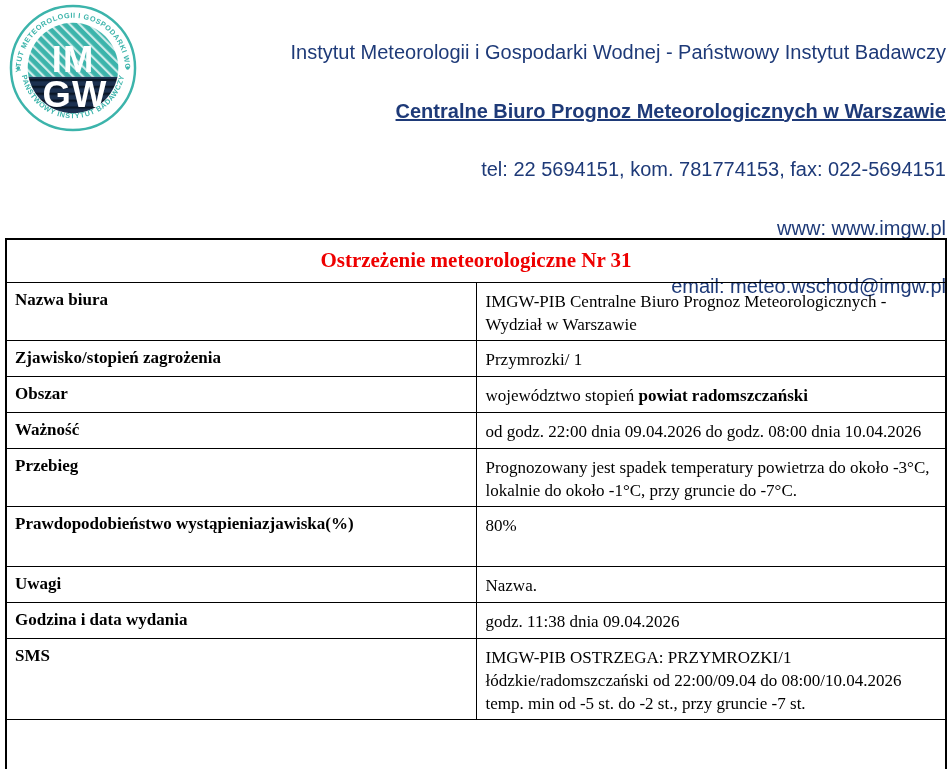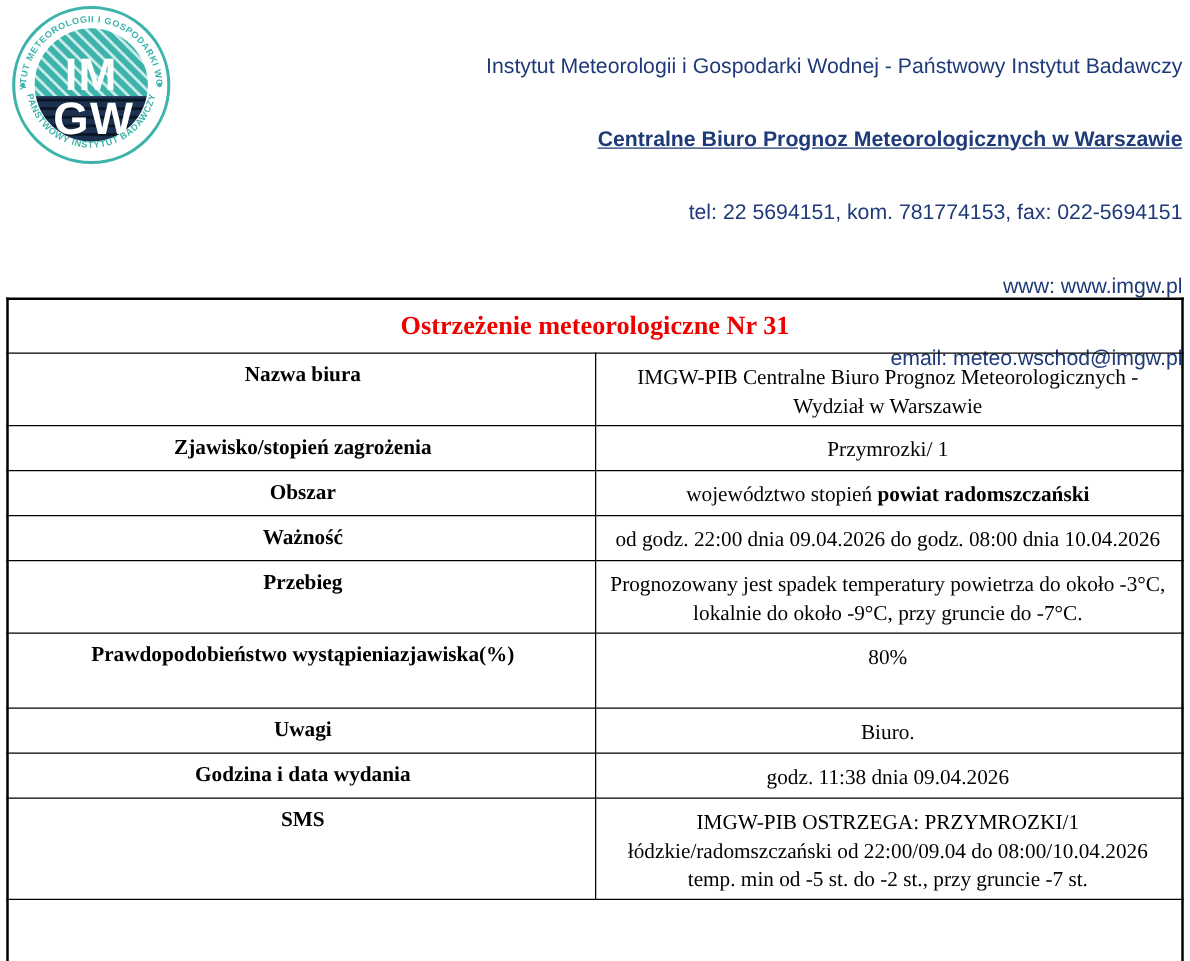--- a/index.html
+++ b/index.html
@@ -2,30 +2,30 @@
 <html style="--navy: #1e3a78; --red: #ee0000; --teal: #3cb4ab; --logo-navy: #1c3150; --logo-navy-dark: #0a1626;"><head>
 <meta charset="utf-8">
 <style>
   html,body{margin:0;padding:0;background:#fff;}
   .page{position:relative;width:952px;height:769px;background:#fff;overflow:hidden;
         font-family:"Liberation Sans",sans-serif;}
 
   
   .logo{position:absolute;left:8px;top:3px;}
   .header-text{position:absolute;top:4px;right:6px;text-align:right;
-               color:var(--navy,#1e3a78);font-size:17px;line-height:19.5px;
+               color:var(--navy,#1e3a78);font-size:20px;line-height:19.5px;
                white-space:pre-wrap;}
   .header-text .hl-bold{font-weight:bold;text-decoration:underline;}
 
   
   table.warning{position:absolute;top:238px;left:5px;width:942px;
                 border-collapse:collapse;table-layout:fixed;
                 font-family:"Liberation Serif",serif;font-size:17px;color:#000;
                 border:2px solid #000;}
-  .warning td{border:1px solid #000;vertical-align:top;text-align:center;}
+  .warning td{border:1px solid #000;vertical-align:top;}
   td.cell-label{width:245px;font-weight:bold;padding:7px 6px 4px 8px;}
   td.cell-value{padding:7px 10px 4px 9px;white-space:pre-wrap;line-height:23px;}
   tr.r-title{height:43px;}
   tr.r-title td{text-align:center;vertical-align:middle;border-bottom:1px solid #000;}
   .doc-title{color:var(--red,#e00000);font-weight:bold;font-size:21px;}
   tr.r-s{height:36px;}
   tr.r-przebieg{height:57px;}
   tr.r-prawd{height:60px;}
   tr.r-sms{height:56px;}
   tr.r-footer{height:94px;}
@@ -101,31 +101,31 @@
       <td class="cell-value"><span>województwo stopień </span><b>powiat radomszczański</b></td>
     </tr>
 
     <tr class="r-s">
       <td class="cell-label">Ważność</td>
       <td class="cell-value">od godz. 22:00 dnia 09.04.2026 do godz. 08:00 dnia 10.04.2026</td>
     </tr>
 
     <tr class="r-przebieg">
       <td class="cell-label">Przebieg</td>
-      <td class="cell-value">Prognozowany jest spadek temperatury powietrza do około -3°C, lokalnie do około -9°C, przy gruncie do -7°C.</td>
+      <td class="cell-value">Prognozowany jest spadek temperatury powietrza do około -3°C, lokalnie do około -1°C, przy gruncie do -7°C.</td>
     </tr>
 
     <tr class="r-prawd">
       <td class="cell-label">Prawdopodobieństwo wystąpieniazjawiska(%)</td>
       <td class="cell-value">80%</td>
     </tr>
 
     <tr class="r-s">
       <td class="cell-label">Uwagi</td>
-      <td class="cell-value">Biuro.</td>
+      <td class="cell-value">Nazwa.</td>
     </tr>
 
     <tr class="r-s">
       <td class="cell-label">Godzina i data wydania</td>
       <td class="cell-value">godz. 11:38 dnia 09.04.2026</td>
     </tr>
 
     <tr class="r-sms">
       <td class="cell-label">SMS</td>
       <td class="cell-value">IMGW-PIB OSTRZEGA: PRZYMROZKI/1 łódzkie/radomszczański od 22:00/09.04 do 08:00/10.04.2026 temp. min od -5 st. do -2 st., przy gruncie -7 st.</td>

